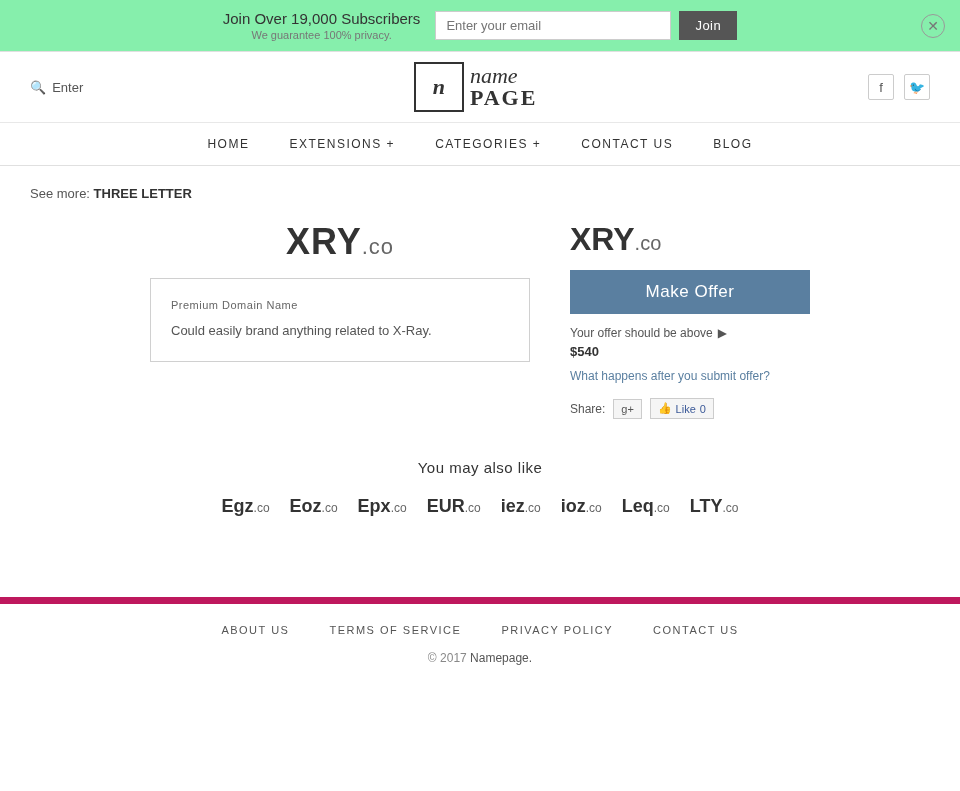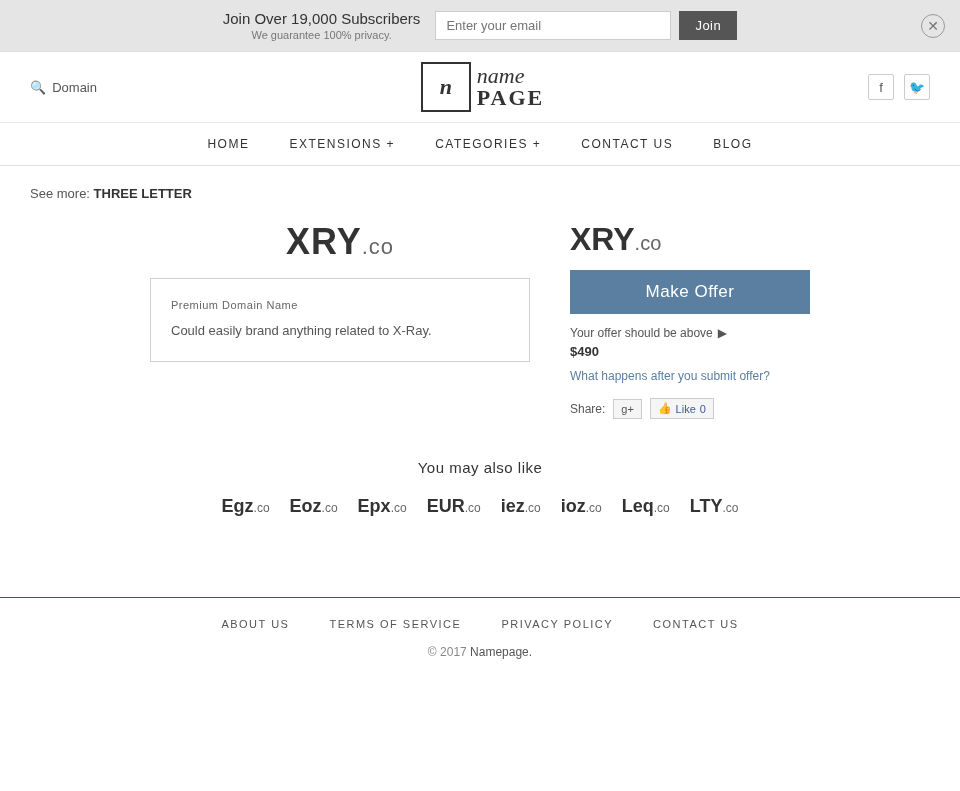--- a/index.html
+++ b/index.html
@@ -1,20 +1,20 @@
 <!DOCTYPE html>
 <html><head>
   <meta charset="utf-8">
   <style>
     * { margin: 0; padding: 0; box-sizing: border-box; }
     body { font-family: Arial, sans-serif; background: #fff; color: #333; font-size: 14px; }
 
     
     .top-banner {
-      background: #e5e5e5;
+      background: #86efac;
       border-bottom: 1px solid #e0e0e0;
       padding: 10px 20px;
       display: flex;
       align-items: center;
       justify-content: center;
       gap: 15px;
       position: relative;
     }
     .top-banner-text { text-align: center; }
     .top-banner-title { font-size: 15px; color: #333; font-weight: normal; }
@@ -201,21 +201,21 @@
       font-size: 18px;
       font-weight: bold;
       color: #333;
       cursor: pointer;
       white-space: nowrap;
     }
     .also-item .tld { font-size: 12px; font-weight: normal; color: #666; }
 
     
     .site-footer {
-      border-top: 1px solid #be185d;
+      border-top: 7px solid #be185d;
       margin-top: 40px;
       padding: 20px 30px;
       text-align: center;
     }
     .footer-nav {
       display: flex;
       justify-content: center;
       gap: 40px;
       margin-bottom: 15px;
     }
@@ -241,21 +241,21 @@
   <div class="top-banner-form">
     <input type="email" placeholder="Enter your email" style="">
     <button class="top-banner-form">Join</button>
   </div>
   <button class="close-banner">✕</button>
 </div>
 
 <div class="site-header">
   <div class="header-left">
     <span class="search-icon">🔍</span>
-    <span>Domain</span>
+    <span>Enter</span>
   </div>
   <div class="logo-area">
     <div class="logo-box">
       <span style="font-style:italic; font-family: serif;">n</span>
     </div>
     <div class="logo-text">
       <span class="name">name</span>
       <span class="page">PAGE</span>
     </div>
   </div>
@@ -299,21 +299,21 @@
 
     <div class="domain-right">
       <div class="domain-name-large">
         XRY<span class="tld">.co</span>
       </div>
       <button class="make-offer-btn">Make Offer</button>
       <div class="offer-info">
         <span>Your offer should be above</span>
         <span>▶</span>
       </div>
-      <div class="offer-price">$490</div>
+      <div class="offer-price">$540</div>
       <a class="offer-link">What happens after you submit offer?</a>
       <div class="share-row">
         <span>Share:</span>
         <div class="share-btn">
           <span>g+</span>
         </div>
         <div class="fb-like">
           <span>👍</span>
           <span>Like</span>
           <span>0</span>

